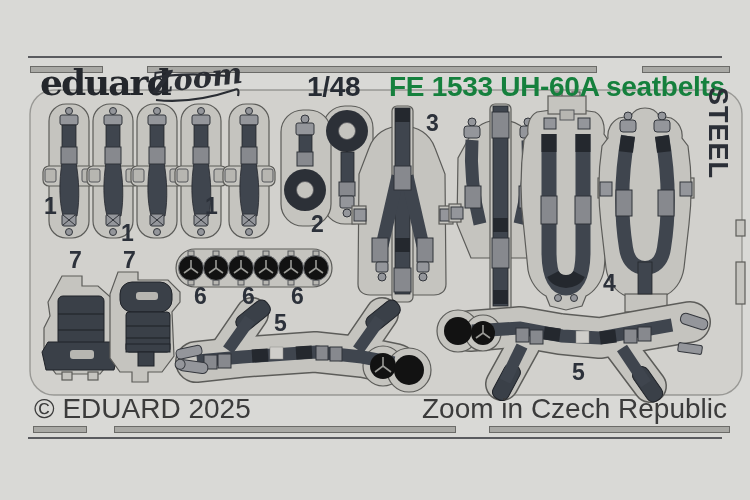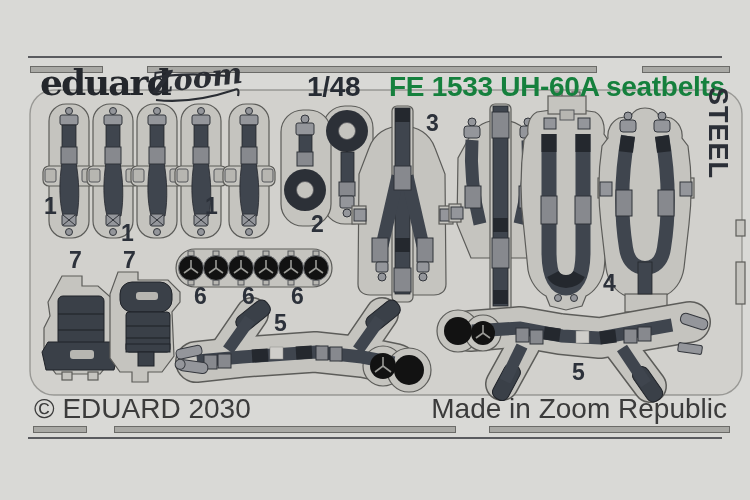--- a/index.html
+++ b/index.html
@@ -57,22 +57,22 @@
   <div class="txt brand">eduard</div>
   <div class="txt zoomlogo">Zoom</div>
   <svg class="swash" width="100" height="34">
     <path d="M4,8 Q30,2 78,6" stroke="#2a2d33" stroke-width="2.2" fill="none"></path>
     <path d="M6,30 Q42,34 84,20 q6,-3 4,6" stroke="#2a2d33" stroke-width="2.2" fill="none"></path>
   </svg>
   <div class="txt scale">1/48</div>
   <div class="txt title">FE 1533 UH-60A seatbelts</div>
   <div class="txt steel">STEEL</div>
 
-  <div class="txt copyright">© EDUARD 2030</div>
-  <div class="txt madein">Made in Zoom Republic</div>
+  <div class="txt copyright">© EDUARD 2025</div>
+  <div class="txt madein">Zoom in Czech Republic</div>
 
   <span class="pnum" style="left:44px;top:195px;">1</span>
   <span class="pnum" style="left:121px;top:222px;">1</span>
   <span class="pnum" style="left:205px;top:195px;">1</span>
   <span class="pnum" style="left:311px;top:213px;">2</span>
   <span class="pnum" style="left:426px;top:112px;">3</span>
   <span class="pnum" style="left:603px;top:272px;">4</span>
   <span class="pnum" style="left:274px;top:312px;">5</span>
   <span class="pnum" style="left:572px;top:361px;">5</span>
   <span class="pnum" style="left:194px;top:285px;">6</span>

